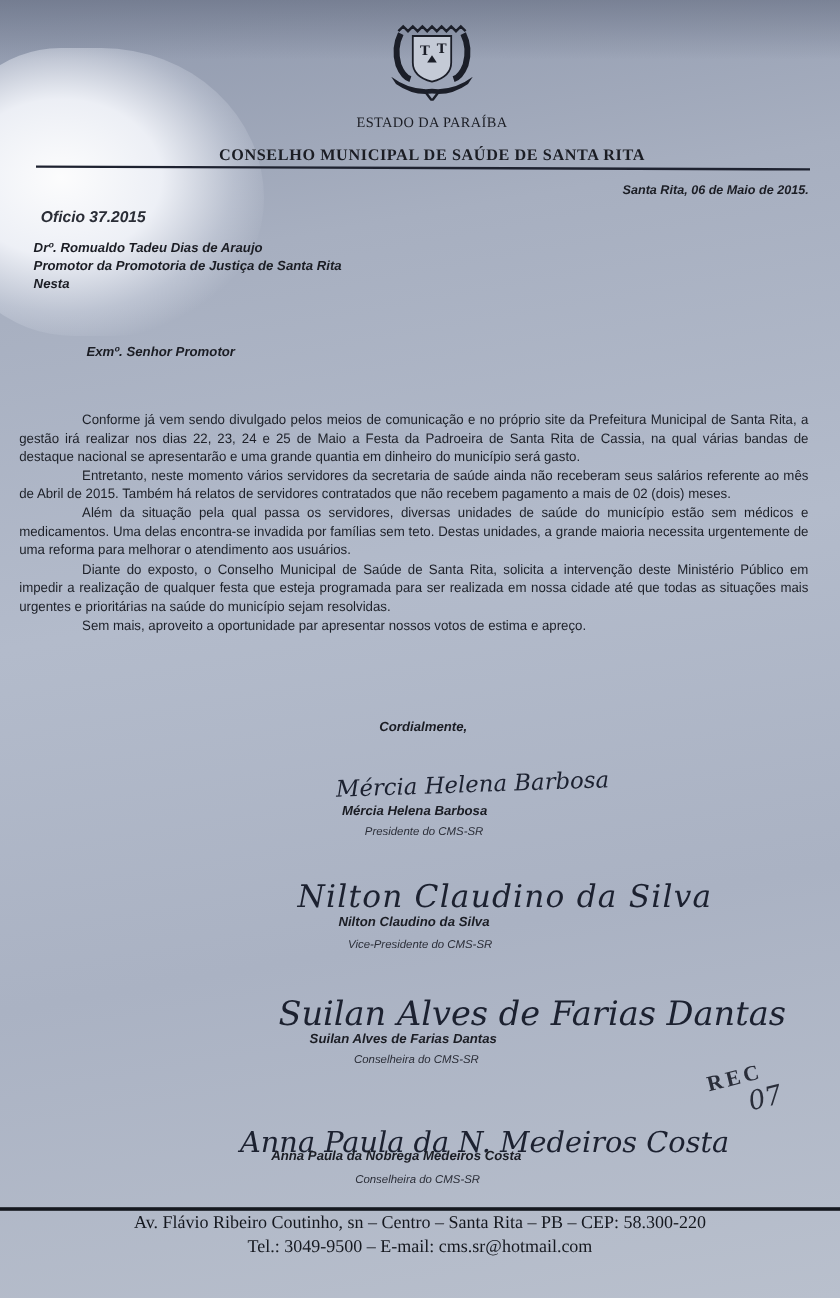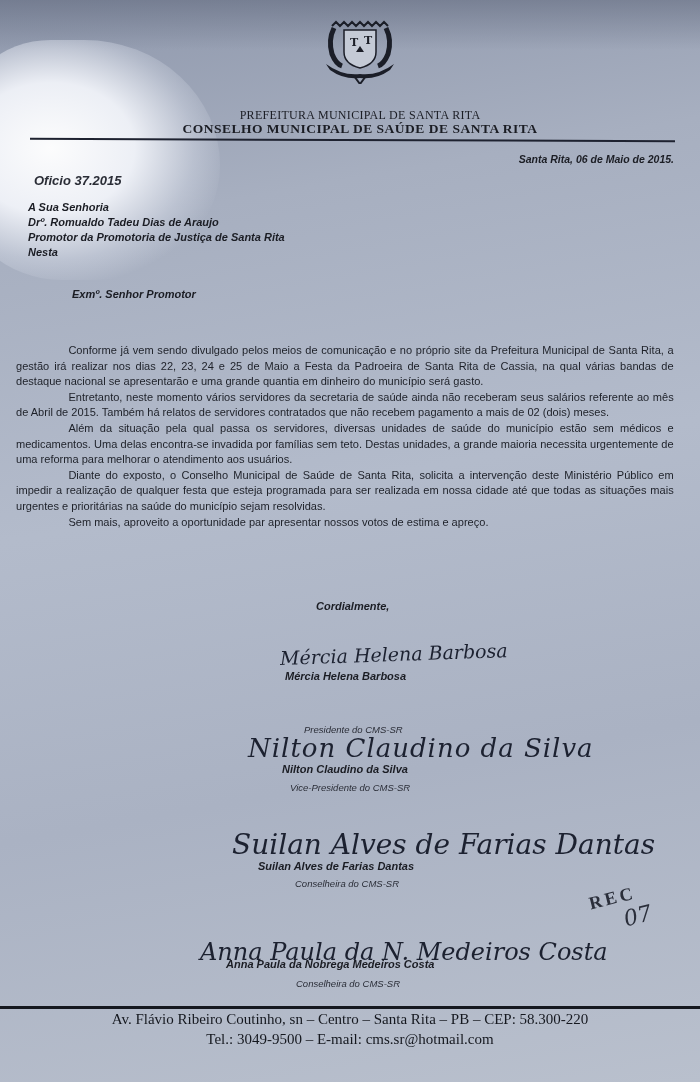--- a/index.html
+++ b/index.html
@@ -55,50 +55,49 @@
     <path d="M12 8 Q6 20 10 34 Q14 44 20 46" fill="none" stroke="#1b1e28" stroke-width="5"></path>
     <path d="M64 8 Q70 20 66 34 Q62 44 56 46" fill="none" stroke="#1b1e28" stroke-width="5"></path>
     <path d="M22 10 L54 10 L54 32 Q54 44 38 48 Q22 44 22 32 Z" fill="#c4cad6" stroke="#1b1e28" stroke-width="1.5"></path>
     <text x="28" y="26" font-family="DejaVu Serif, serif" font-size="11" font-weight="bold" fill="#1b1e28">T</text>
     <text x="42" y="24" font-family="DejaVu Serif, serif" font-size="11" font-weight="bold" fill="#1b1e28">T</text>
     <path d="M34 32 L38 26 L42 32 Z" fill="#1b1e28"></path>
     <path d="M4 44 Q20 56 38 54 Q56 56 72 44 L68 50 Q54 60 38 58 Q22 60 8 50 Z" fill="#1b1e28"></path>
     <path d="M32 56 L38 64 L44 56" fill="none" stroke="#1b1e28" stroke-width="2"></path>
   </svg>
 
-  <div class="hdr hdr2">PREFEITURA MUNICIPAL DE SANTA RITA</div>
+  <div class="hdr hdr1">ESTADO DA PARAÍBA</div>
   <div class="hdr hdr3">CONSELHO MUNICIPAL DE SAÚDE DE SANTA RITA</div>
   <div class="hdr-rule"></div>
 
   <div class="date">Santa Rita, 06 de Maio de 2015.</div>
   <div class="ofic">Oficio 37.2015</div>
 
   <div class="addr">
-    <div>A Sua Senhoria</div>
     <div>Drº. Romualdo Tadeu Dias de Araujo</div>
     <div>Promotor da Promotoria de Justiça de Santa Rita</div>
     <div>Nesta</div>
   </div>
 
   <div class="salut">Exmº. Senhor Promotor</div>
 
   <div class="body-text">
     <p>Conforme já vem sendo divulgado pelos meios de comunicação e no próprio site da Prefeitura Municipal de Santa Rita, a gestão irá realizar nos dias 22, 23, 24 e 25 de Maio a Festa da Padroeira de Santa Rita de Cassia, na qual várias bandas de destaque nacional se apresentarão e uma grande quantia em dinheiro do município será gasto.</p>
     <p>Entretanto, neste momento vários servidores da secretaria de saúde ainda não receberam seus salários referente ao mês de Abril de 2015. Também há relatos de servidores contratados que não recebem pagamento a mais de 02 (dois) meses.</p>
     <p>Além da situação pela qual passa os servidores, diversas unidades de saúde do município estão sem médicos e medicamentos. Uma delas encontra-se invadida por famílias sem teto. Destas unidades, a grande maioria necessita urgentemente de uma reforma para melhorar o atendimento aos usuários.</p>
     <p>Diante do exposto, o Conselho Municipal de Saúde de Santa Rita, solicita a intervenção deste Ministério Público em impedir a realização de qualquer festa que esteja programada para ser realizada em nossa cidade até que todas as situações mais urgentes e prioritárias na saúde do município sejam resolvidas.</p>
     <p>Sem mais, aproveito a oportunidade par apresentar nossos votos de estima e apreço.</p>
   </div>
 
   <div class="closing">Cordialmente,</div>
 
   <div>
     <div class="sig-hand" style="left:280px;top:643px;font-size:19px;transform:rotate(-2deg);">Mércia Helena Barbosa</div>
     <div class="sig-name" style="left:285px;top:670px;">Mércia Helena Barbosa</div>
-    <div class="sig-role" style="left:304px;top:688px;margin-top:36px;">Presidente do CMS-SR</div>
+    <div class="sig-role" style="left:304px;top:688px;">Presidente do CMS-SR</div>
   </div>
 
   <div>
     <div class="sig-hand" style="left:248px;top:733px;font-size:26px;letter-spacing:1px;">Nilton Claudino da Silva</div>
     <div class="sig-name" style="left:282px;top:763px;">Nilton Claudino da Silva</div>
     <div class="sig-role" style="left:290px;top:782px;text-align:center;">Vice-Presidente do CMS-SR</div>
   </div>
 
   <div>
     <div class="sig-hand" style="left:232px;top:828px;font-size:28px;">Suilan Alves de Farias Dantas</div>

